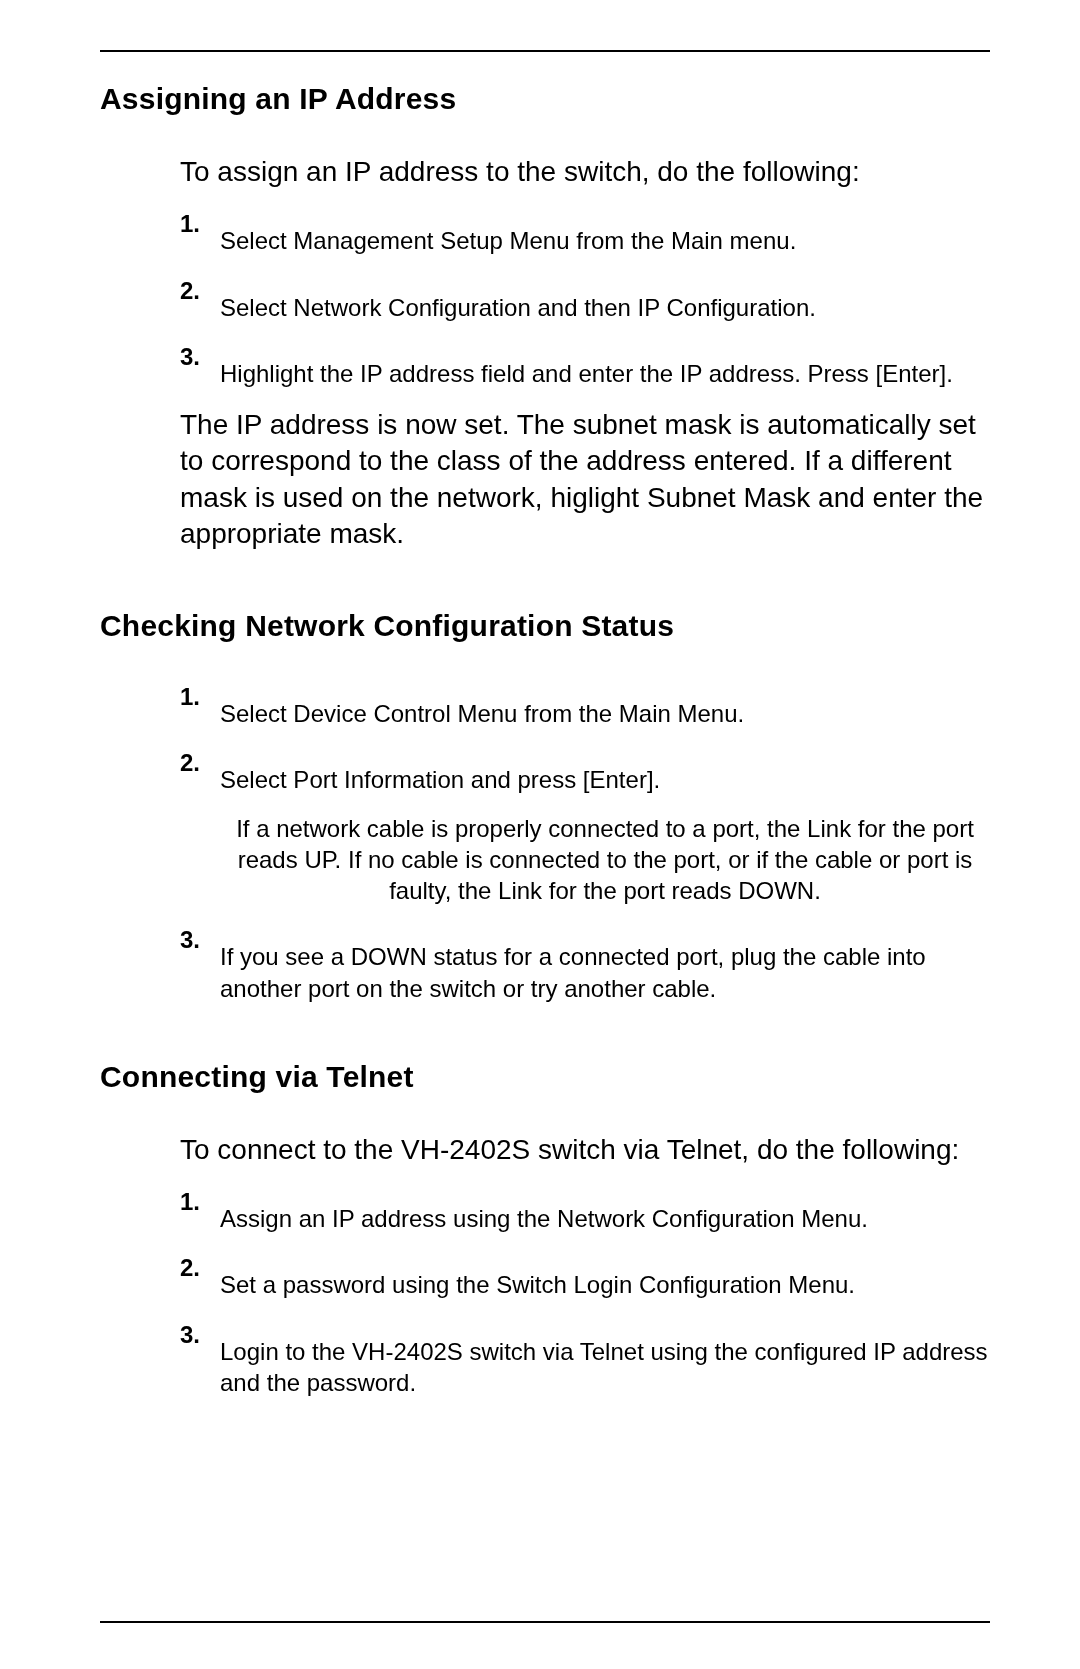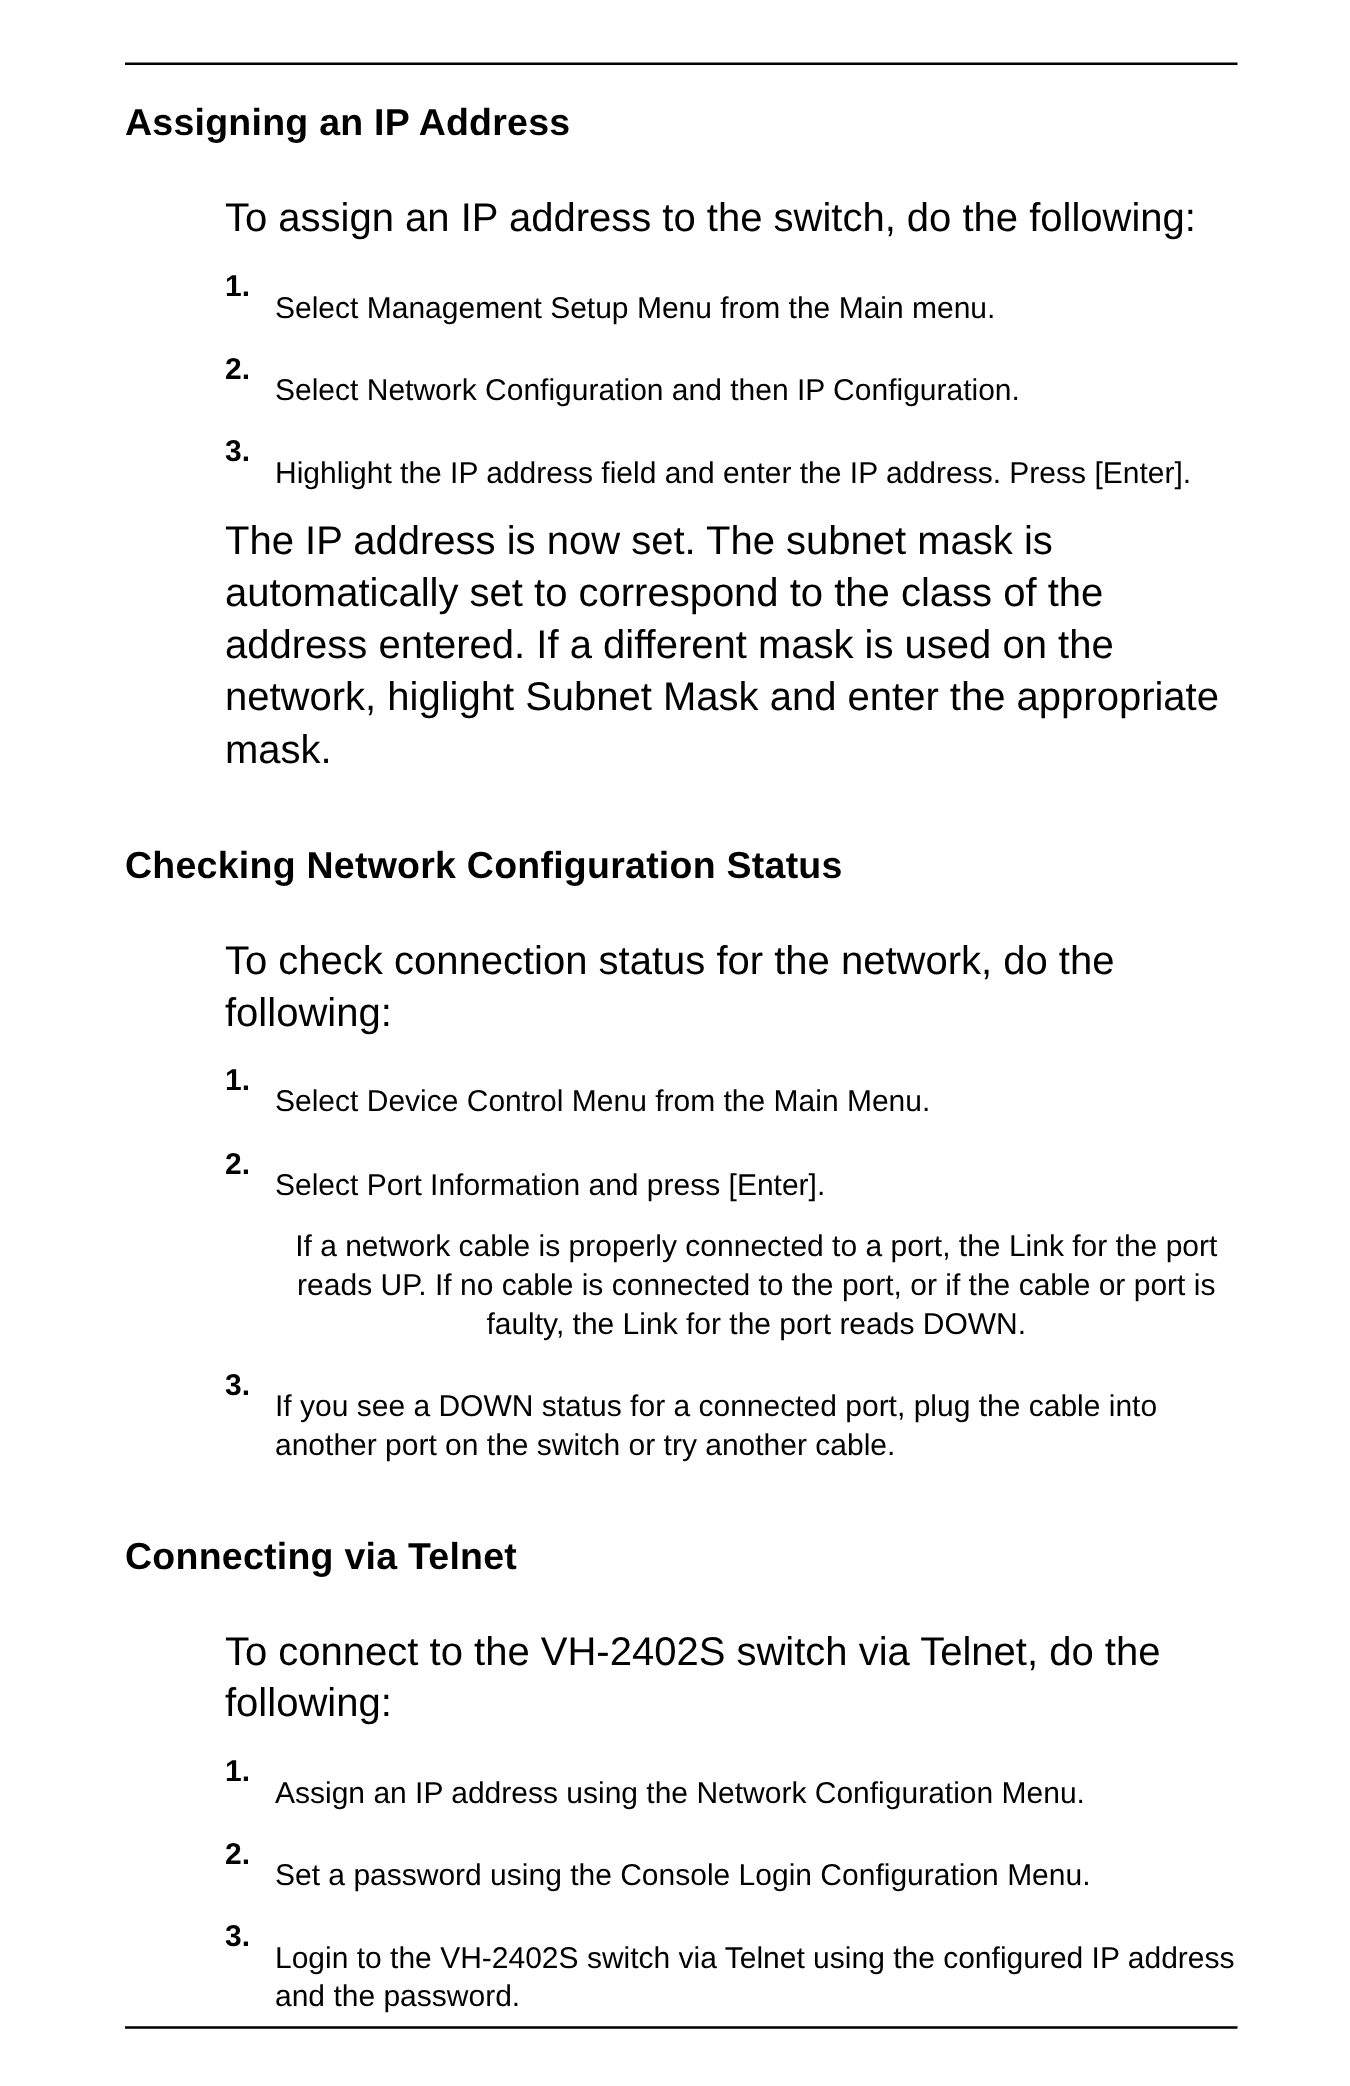--- a/index.html
+++ b/index.html
@@ -18,21 +18,21 @@
     font-size: 30px;
     font-weight: bold;
     margin-top: 10px;
     margin-bottom: 38px;
     letter-spacing: 0.2px;
   }
   .body-block {
     padding-left: 80px;
   }
   p.para {
-    font-size: 32px;
+    font-size: 28px;
     line-height: 1.3;
     margin-bottom: 18px;
   }
   .ol-item {
     display: flex;
     font-size: 24px;
     line-height: 1.3;
     margin-bottom: 18px;
   }
   .ol-num {
@@ -90,21 +90,20 @@
       <span class="ol-text">Highlight the IP address field and enter the IP address. Press [Enter].</span>
     </div>
 
     <p class="para">The IP address is now set. The subnet mask is automatically set to correspond to the class of the address entered. If a different mask is used on the network, higlight Subnet Mask and enter the appropriate mask.</p>
   </div>
 
   <div class="section-gap"></div>
 
   <h2 class="section-head">Checking Network Configuration Status</h2>
   <div class="body-block">
-    <p class="para">To check connection status for the network, do the following:</p>
 
     <div class="ol-item">
       <span class="ol-num">1.</span>
       <span class="ol-text">Select Device Control Menu from the Main Menu.</span>
     </div>
     <div class="ol-item">
       <span class="ol-num">2.</span>
       <span class="ol-text">Select Port Information and press [Enter].</span>
     </div>
     <p class="ol-subpara">If a network cable is properly connected to a port, the Link for the port reads UP. If no cable is connected to the port, or if the cable or port is faulty, the Link for the port reads DOWN.</p>
@@ -119,21 +118,21 @@
   <h2 class="section-head">Connecting via Telnet</h2>
   <div class="body-block">
     <p class="para">To connect to the VH-2402S switch via Telnet, do the following:</p>
 
     <div class="ol-item">
       <span class="ol-num">1.</span>
       <span class="ol-text">Assign an IP address using the Network Configuration Menu.</span>
     </div>
     <div class="ol-item">
       <span class="ol-num">2.</span>
-      <span class="ol-text">Set a password using the Console Login Configuration Menu.</span>
+      <span class="ol-text">Set a password using the Switch Login Configuration Menu.</span>
     </div>
     <div class="ol-item">
       <span class="ol-num">3.</span>
       <span class="ol-text">Login to the VH-2402S switch via Telnet using the configured IP address and the password.</span>
     </div>
   </div>
 
   <div class="footer">
     <div class="bottom-rule"></div>
   </div>

